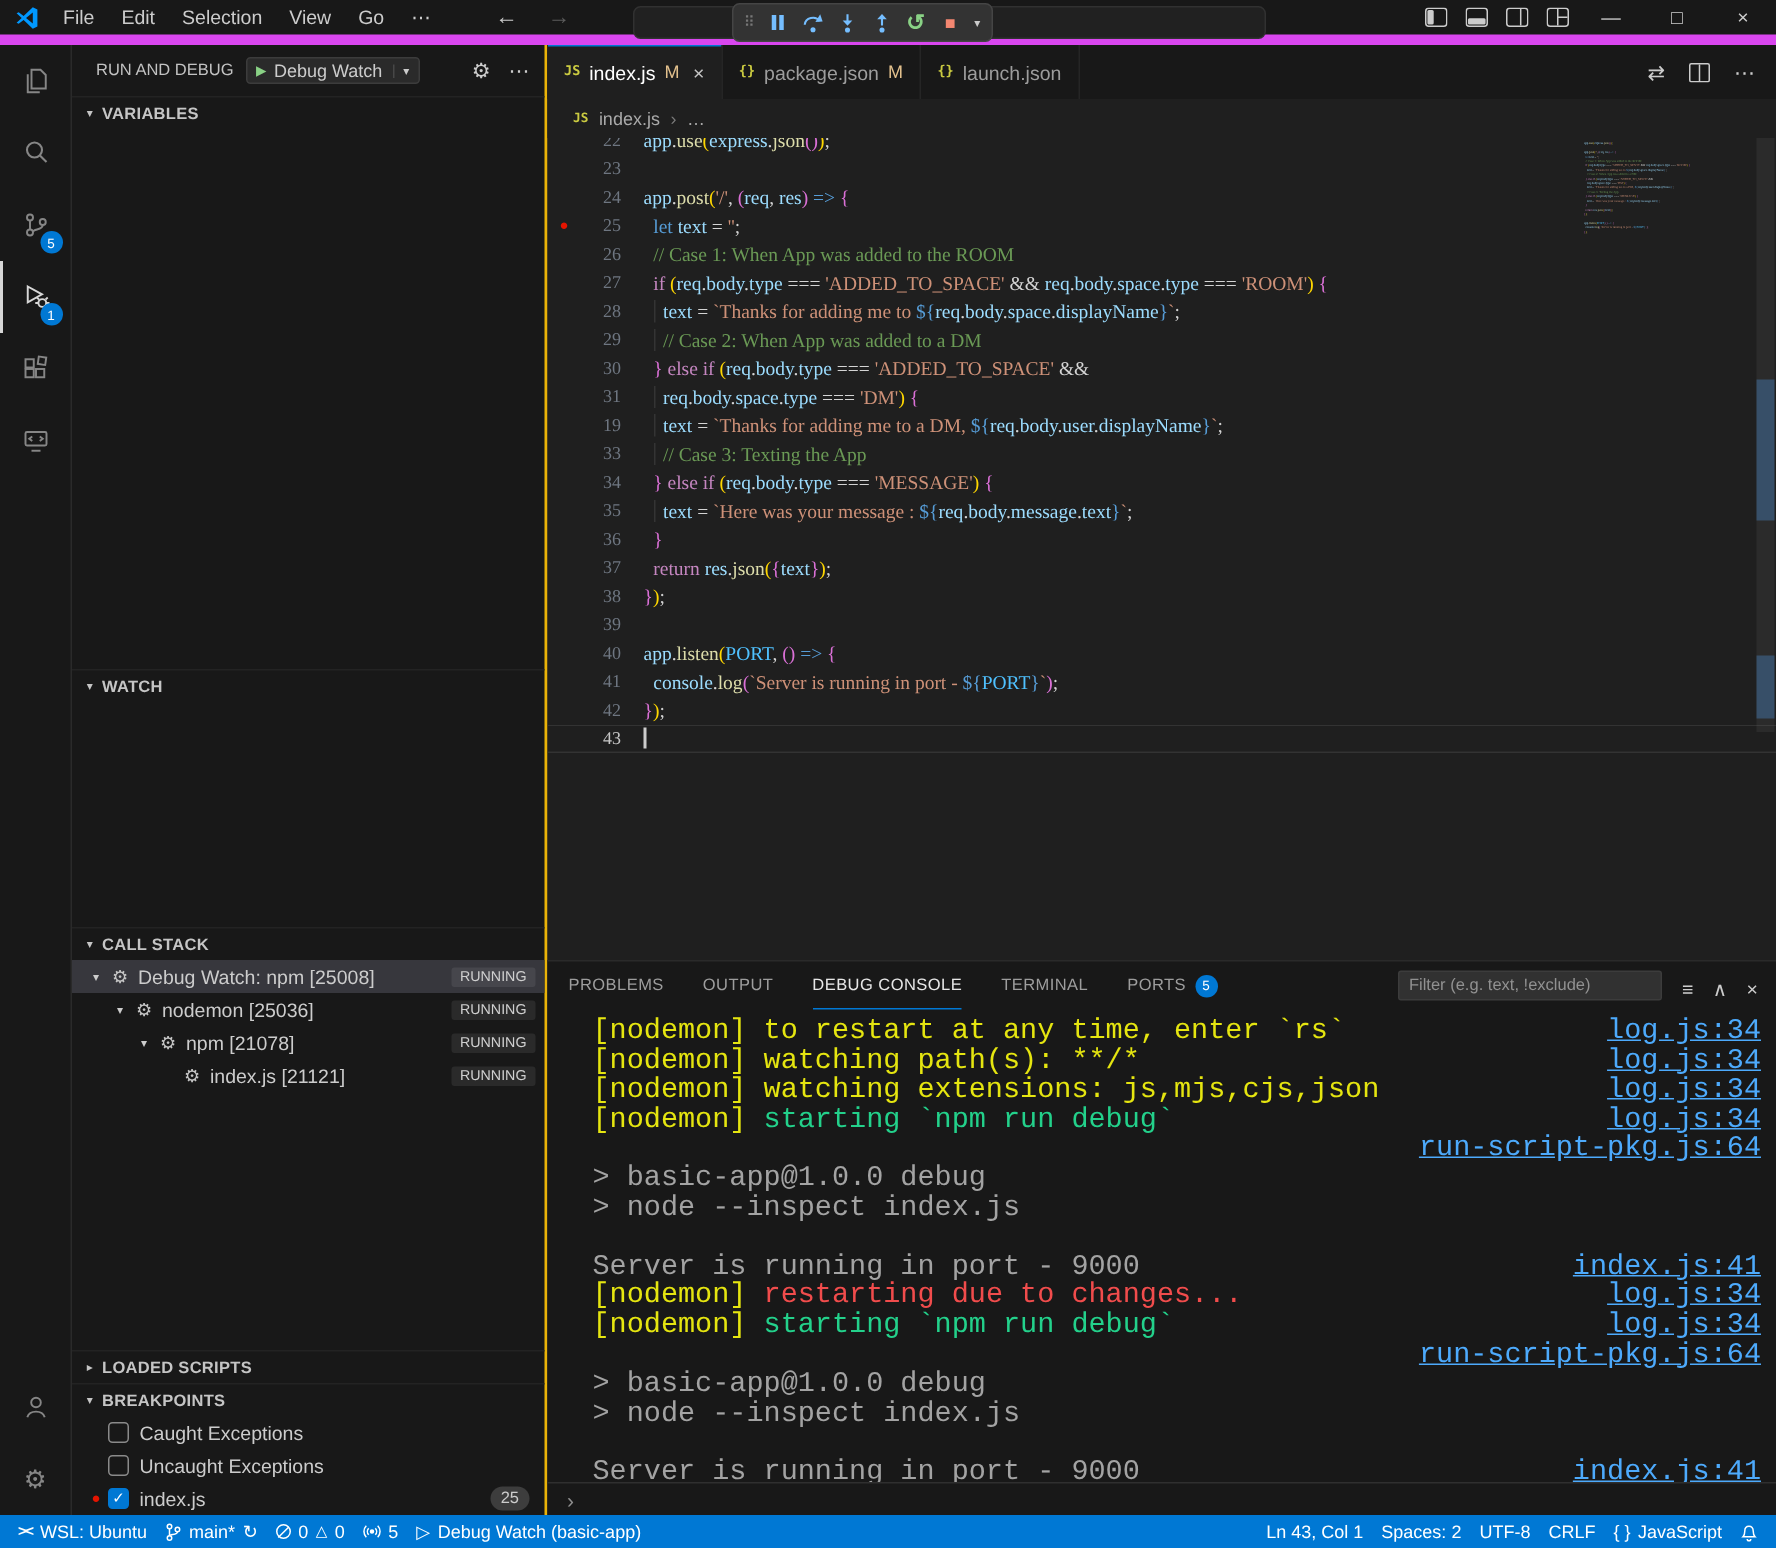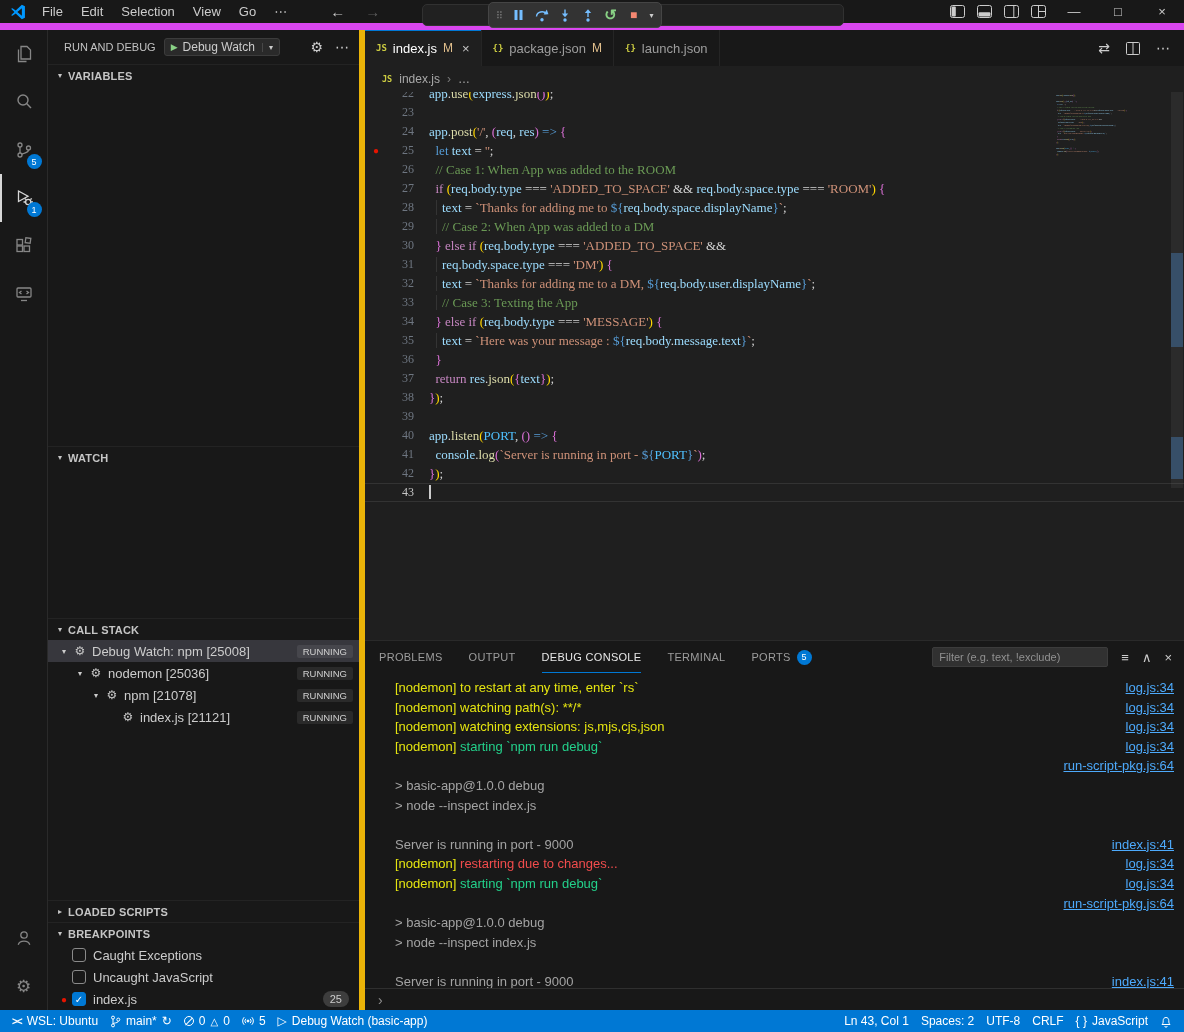--- a/index.html
+++ b/index.html
@@ -24,21 +24,21 @@
 .win-btn{width:44px;height:30px;display:flex;align-items:center;justify-content:center;font-size:13px;color:#ccc}
 
 .main{flex:1;display:flex;min-height:0}
 .activitybar{width:48px;flex:none;background:#181818;border-right:1px solid #2a2a2a;display:flex;flex-direction:column;align-items:center}
 .act-item{width:48px;height:48px;display:flex;align-items:center;justify-content:center;color:#868686;position:relative}
 .act-item.active{color:#d7d7d7;box-shadow:inset 2px 0 0 #d7d7d7}
 .act-badge{position:absolute;bottom:5px;right:6px;min-width:15px;height:15px;border-radius:9px;background:#0078d4;color:#fff;font-size:9px;display:flex;align-items:center;justify-content:center;padding:0 3px}
 .act-bottom{margin-top:auto}
 .gear-glyph{font-size:17px}
 
-.sidebar{width:317px;flex:none;background:#181818;border-right:6px solid #eab308;display:flex;flex-direction:column;font-size:13px;min-height:0}
+.sidebar{width:317px;flex:none;background:#181818;border-right:2px solid #eab308;display:flex;flex-direction:column;font-size:13px;min-height:0}
 .sb-title{height:34px;flex:none;display:flex;align-items:center;padding:0 10px 0 16px}
 .sb-title-label{font-size:11px;color:#c2c2c2;white-space:nowrap}
 .dbg-config{display:flex;align-items:center;gap:5px;background:#2a2a2a;border:1px solid #3c3c3c;border-radius:3px;padding:1px 6px;font-size:12px;margin-left:8px;white-space:nowrap}
 .dbg-config .play{color:#89d185;font-size:9px}
 .dbg-config .chev{font-size:8px;color:#ccc;border-left:1px solid #474747;padding-left:6px;margin-left:2px}
 .sb-title-actions{margin-left:auto;display:flex;gap:12px;align-items:center;font-size:14px}
 .sec-hdr{height:22px;flex:none;display:flex;align-items:center;font-size:11px;font-weight:700;color:#c5c5c5;padding-left:4px;border-top:1px solid #232323;letter-spacing:.2px}
 .sec-chev{width:16px;text-align:center;font-size:8px;color:#c5c5c5;font-weight:400}
 .vars-body{height:360px;flex:none}
 .watch-body{height:150px;flex:none}
@@ -87,25 +87,25 @@
 .scrollbar{position:absolute;right:0;top:0;width:14px;height:100%}
 .sb-slider{position:absolute;right:1px;top:0;width:12px;height:396px;background:rgba(121,121,121,.13)}
 .sb-dec1{position:absolute;right:1px;top:161px;width:12px;height:94px;background:rgba(70,125,180,.45)}
 .sb-dec2{position:absolute;right:1px;top:345px;width:12px;height:42px;background:rgba(70,125,180,.45)}
 
 .panel{height:370px;flex:none;background:#181818;border-top:1px solid #2a2a2a;display:flex;flex-direction:column;min-height:0}
 .panel-hdr{height:32px;flex:none;display:flex;align-items:center;padding:0 12px 0 14px}
 .ptab{font-size:11px;color:#9d9d9d;margin-right:26px;letter-spacing:.3px;height:32px;display:flex;align-items:center;gap:6px;white-space:nowrap}
 .ptab.active{color:#e7e7e7;box-shadow:inset 0 -1px 0 #0078d4}
 .ptab-badge{background:#0078d4;color:#fff;font-size:9px;min-width:15px;height:15px;border-radius:9px;display:flex;align-items:center;justify-content:center;padding:0 3px}
-.panel-hdr-right{margin-left:auto;display:flex;align-items:center;gap:13px}
+.panel-hdr-right{margin-left:auto;display:flex;align-items:flex-end;gap:13px}
 .filter-input{width:176px;height:20px;background:#313131;border:1px solid #3c3c3c;color:#ccc;font-size:11px;padding:0 6px;border-radius:2px;font-family:"Liberation Sans",sans-serif}
 .filter-input::placeholder{color:#919191}
 .phicon{color:#ccc;font-size:13px}
-.panel-body{flex:1;overflow:hidden;font-family:Liberation Sans, sans-serif;font-size:13px;padding-top:5px}
+.panel-body{flex:1;overflow:hidden;font-family:Liberation Mono, monospace;font-size:19px;padding-top:5px}
 .crow{display:flex;height:19.6px;line-height:19.6px;padding:0 10px 0 30px;white-space:pre}
 .clink{margin-left:auto;color:#4daafc;text-decoration:underline;padding-left:16px}
 .sg-y{color:#e5e510}.sg-g{color:#23d18b}.sg-r{color:#f14c4c}.sg-bl{color:#a3a3a3}
 .prompt-row{height:22px;flex:none;border-top:1px solid #2f2f2f;display:flex;align-items:center;padding-left:13px;color:#8f8f8f;font-size:14px}
 
 .statusbar{height:22px;flex:none;background:#0078d4;color:#fff;display:flex;align-items:center;font-size:12px;padding:0 6px}
 .sseg{display:flex;align-items:center;gap:5px;padding:0 6px;height:100%;white-space:nowrap}
 .ssright{margin-left:auto;display:flex;align-items:center;height:100%}
 .remote-ico{font-weight:700;font-size:10px;letter-spacing:-1px}
 .errico{width:10px;height:10px;border:1px solid #fff;border-radius:50%;position:relative;display:inline-block}
@@ -328,21 +328,21 @@
       </div>
       <div id="breakpoints">
           <div class="bp-row">
             <span class="dotcol"></span>
             <span class="cbx"></span>
             <span>Caught Exceptions</span>
           </div>
           <div class="bp-row">
             <span class="dotcol"></span>
             <span class="cbx"></span>
-            <span>Uncaught JavaScript</span>
+            <span>Uncaught Exceptions</span>
           </div>
           <div class="bp-row">
             <span class="dotcol">●</span>
             <span class="cbx on">✓</span>
             <span>index.js</span>
             <span class="bp-count">25</span>
           </div>
         </div>
     </div>
 
@@ -451,21 +451,21 @@
             <div class="line">
               <span class="gutter">
                 <span class="bpcol"></span>
                 <span class="ln">31</span>
               </span>
               <span class="codetext"><span class="ind">  </span><span class="ig">  </span><span class="tk-v">req</span><span class="tk-p">.</span><span class="tk-v">body</span><span class="tk-p">.</span><span class="tk-v">space</span><span class="tk-p">.</span><span class="tk-v">type</span><span class="tk-p"> === </span><span class="tk-s">'DM'</span><span class="tk-g">)</span><span class="tk-p"> </span><span class="tk-m">{</span></span>
             </div>
             <div class="line">
               <span class="gutter">
                 <span class="bpcol"></span>
-                <span class="ln">32</span>
+                <span class="ln">19</span>
               </span>
               <span class="codetext"><span class="ind">  </span><span class="ig">  </span><span class="tk-v">text</span><span class="tk-p"> = </span><span class="tk-s">`Thanks for adding me to a DM, </span><span class="tk-b">${</span><span class="tk-v">req</span><span class="tk-p">.</span><span class="tk-v">body</span><span class="tk-p">.</span><span class="tk-v">user</span><span class="tk-p">.</span><span class="tk-v">displayName</span><span class="tk-b">}</span><span class="tk-s">`</span><span class="tk-p">;</span></span>
             </div>
             <div class="line">
               <span class="gutter">
                 <span class="bpcol"></span>
                 <span class="ln">33</span>
               </span>
               <span class="codetext"><span class="ind">  </span><span class="ig">  </span><span class="tk-c">// Case 3: Texting the App</span></span>
             </div>

